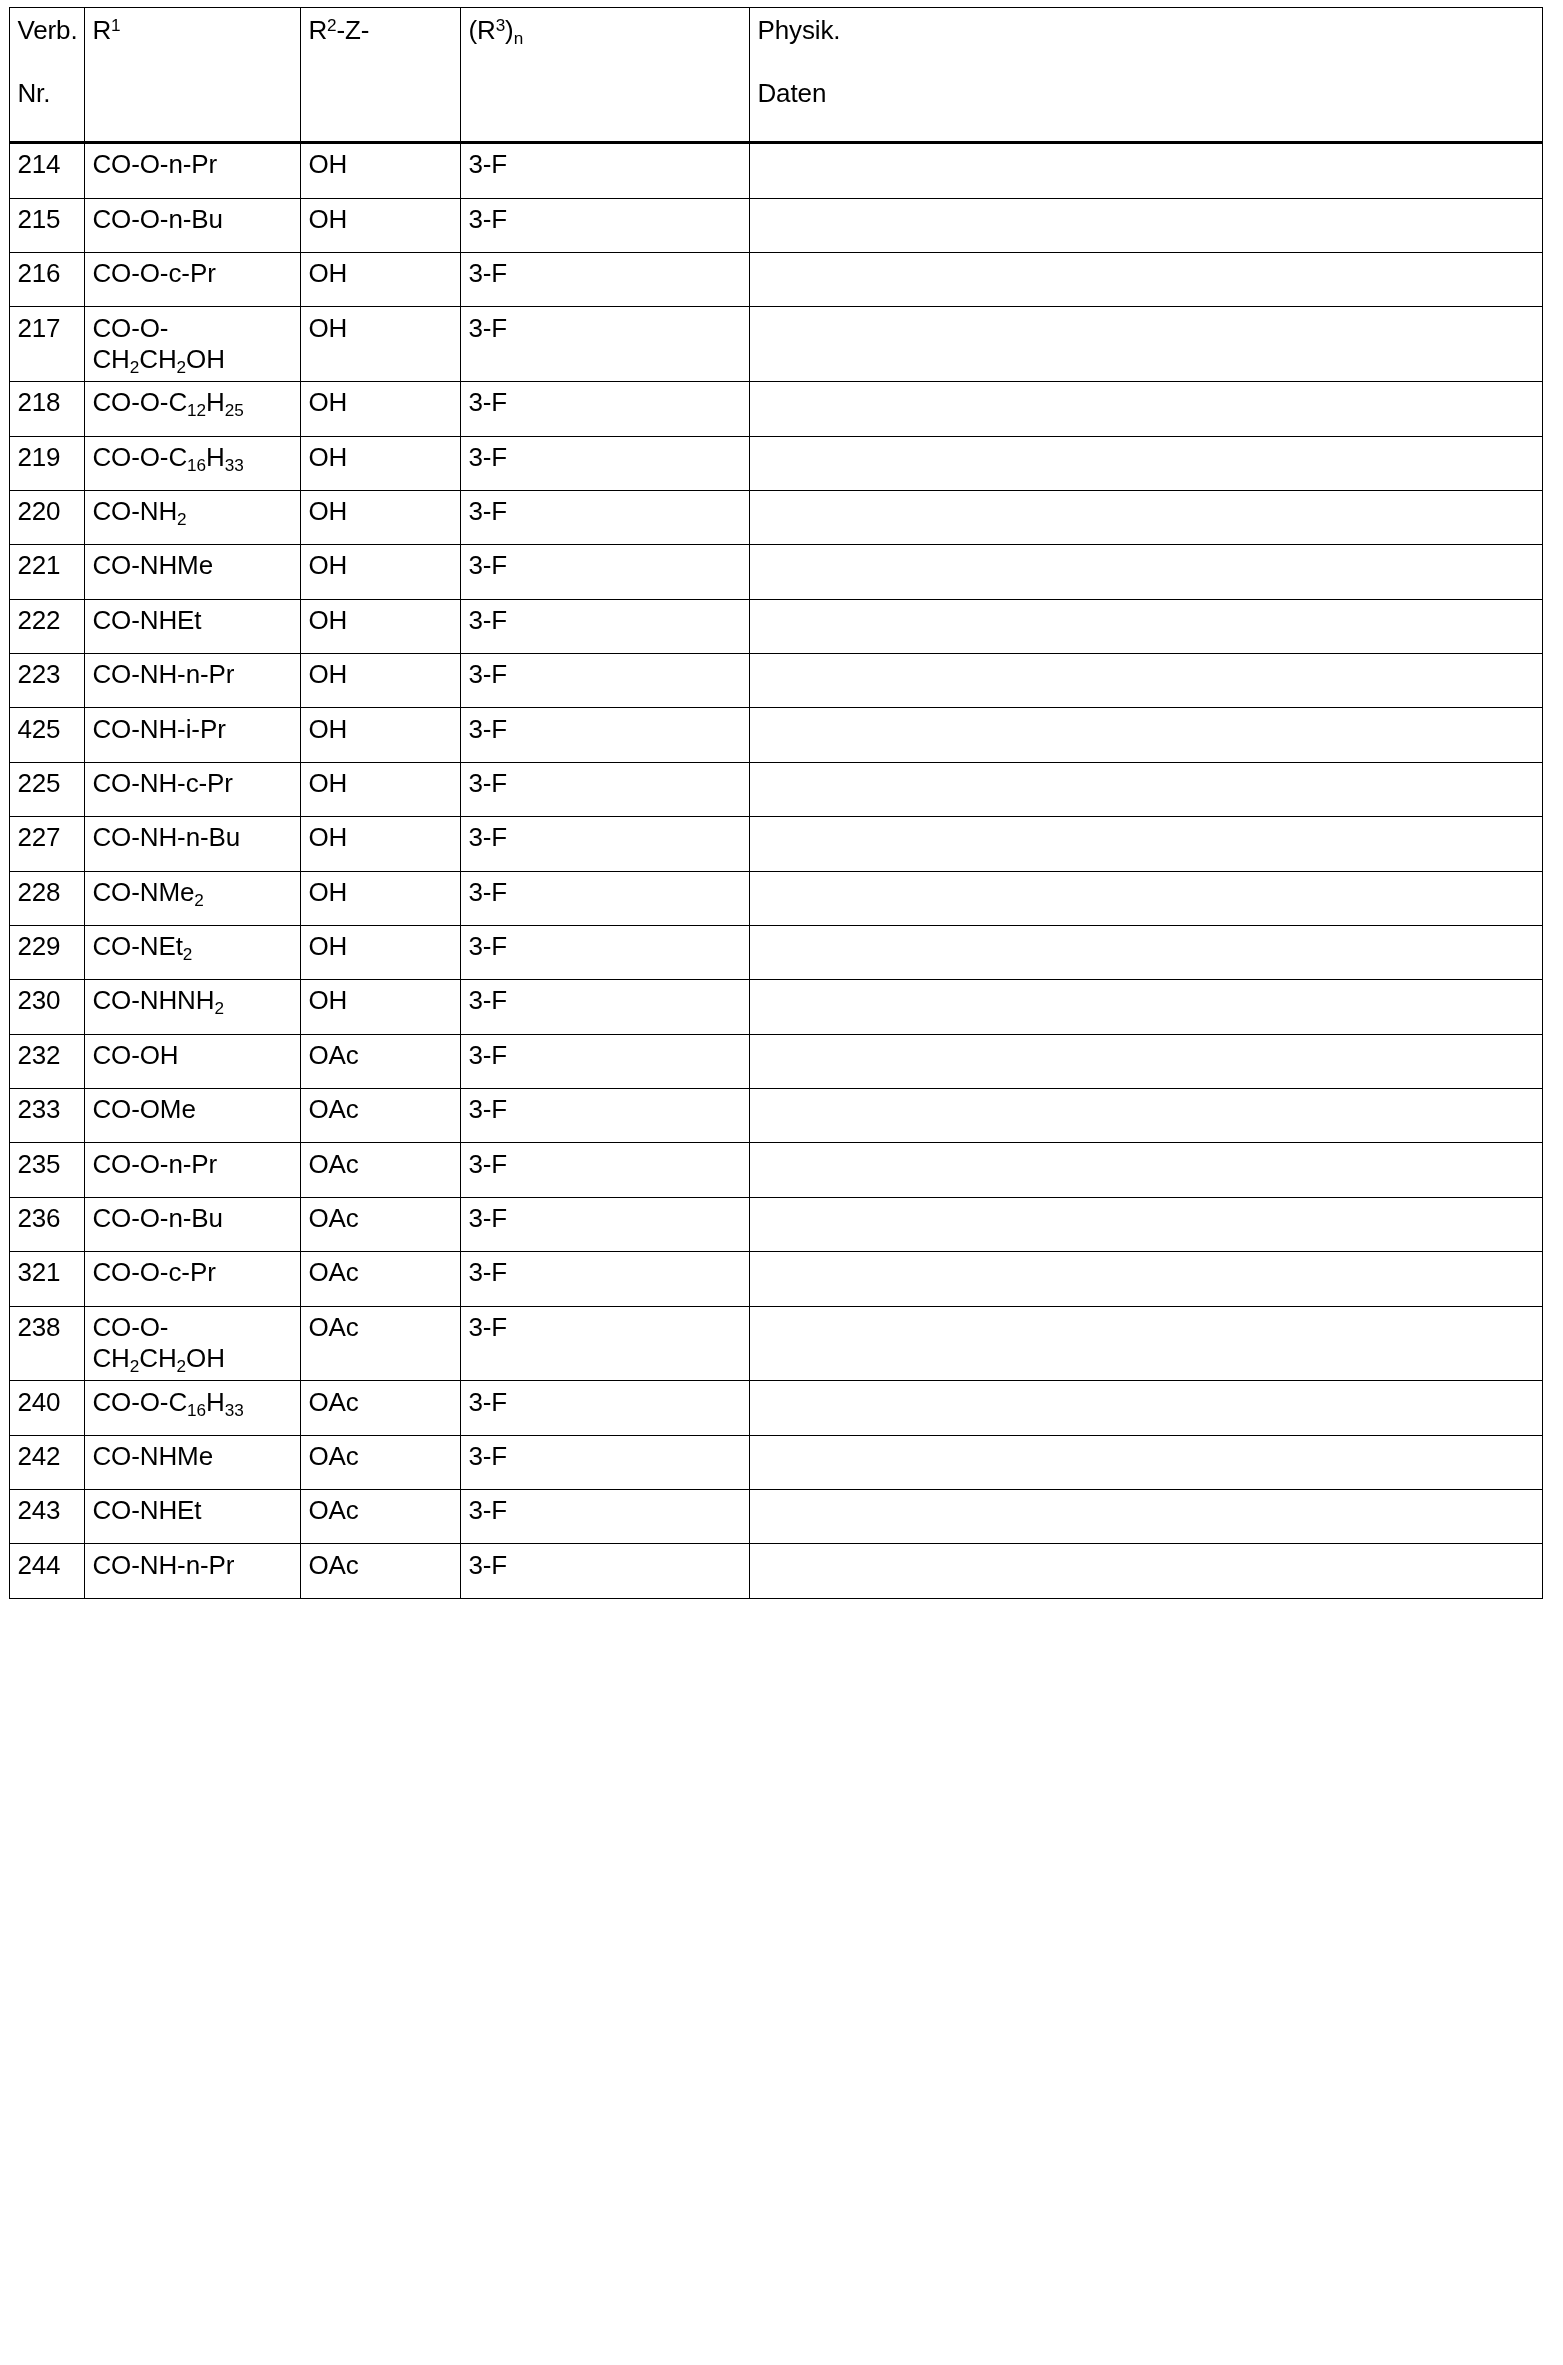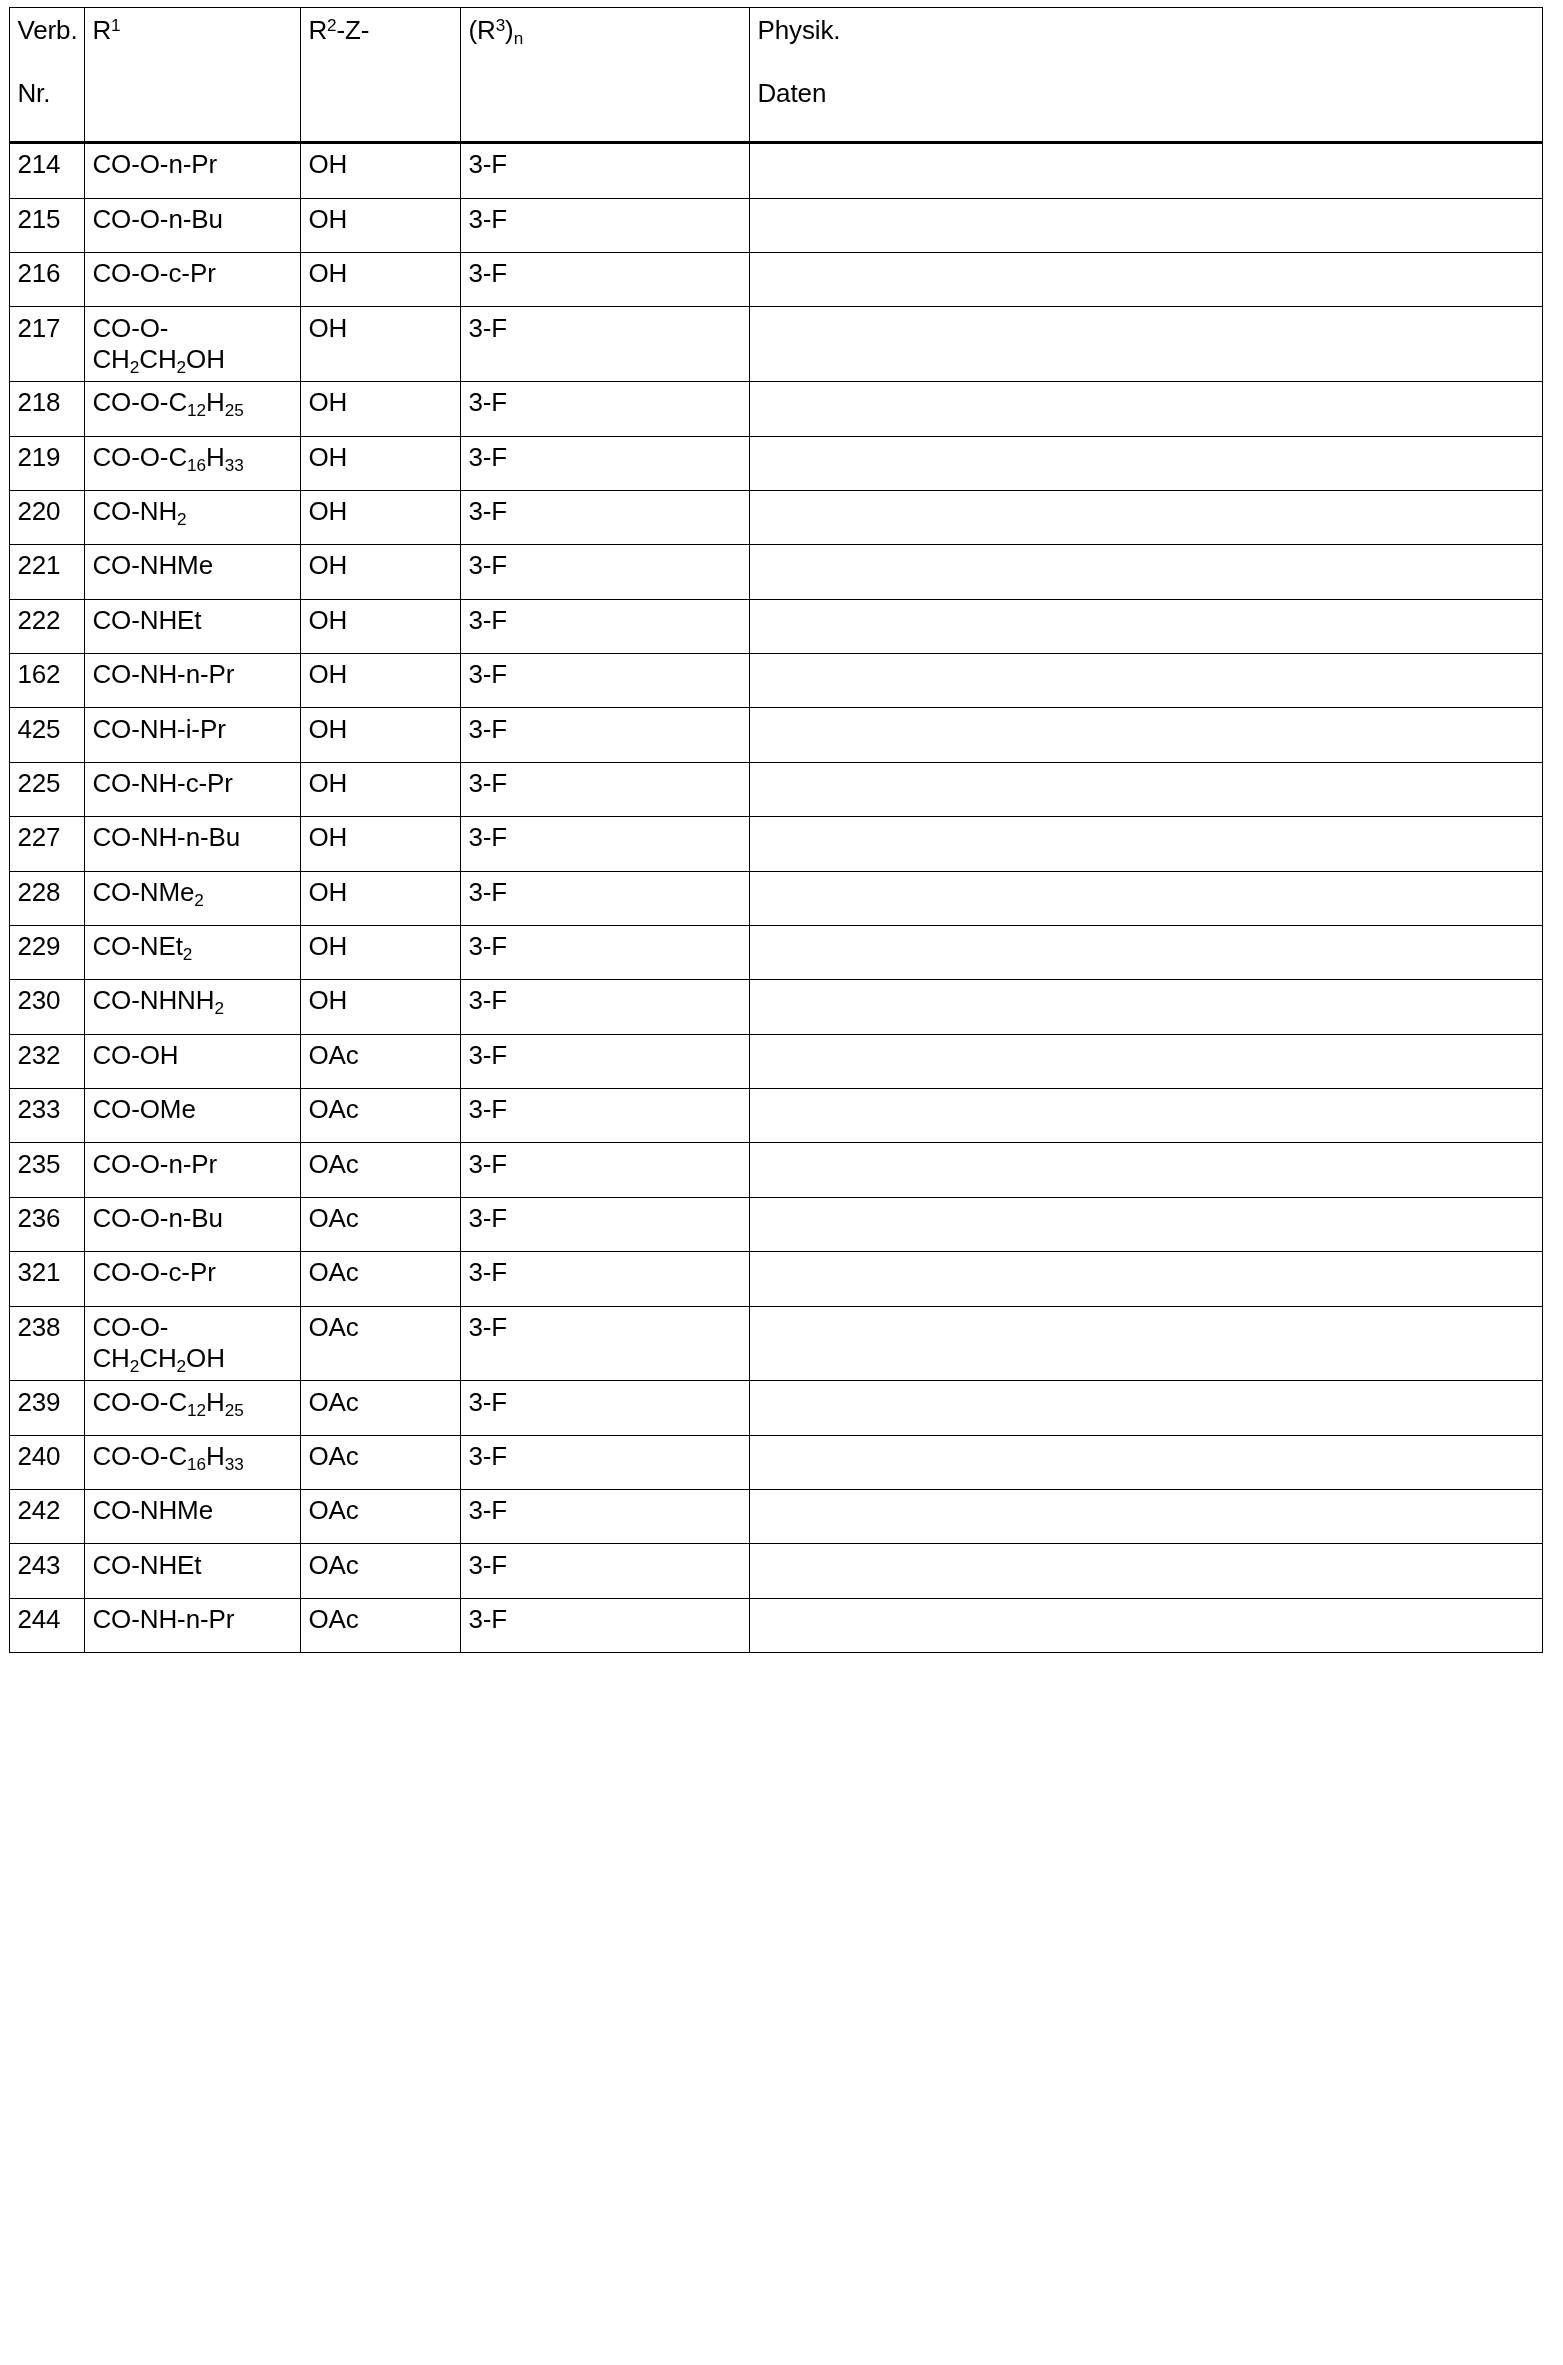--- a/index.html
+++ b/index.html
@@ -176,21 +176,21 @@
           <td></td>
         </tr>
         <tr class="data-row">
           <td>222</td>
           <td>CO-NHEt</td>
           <td>OH</td>
           <td>3-F</td>
           <td></td>
         </tr>
         <tr class="data-row">
-          <td>162</td>
+          <td>223</td>
           <td>CO-NH-n-Pr</td>
           <td>OH</td>
           <td>3-F</td>
           <td></td>
         </tr>
         <tr class="data-row">
           <td>425</td>
           <td>CO-NH-i-Pr</td>
           <td>OH</td>
           <td>3-F</td>
@@ -267,27 +267,20 @@
           <td></td>
         </tr>
         <tr class="data-row">
           <td>238</td>
           <td>CO-O-CH<sub>2</sub>CH<sub>2</sub>OH</td>
           <td>OAc</td>
           <td>3-F</td>
           <td></td>
         </tr>
         <tr class="data-row">
-          <td>239</td>
-          <td>CO-O-C<sub>12</sub>H<sub>25</sub></td>
-          <td>OAc</td>
-          <td>3-F</td>
-          <td></td>
-        </tr>
-        <tr class="data-row">
           <td>240</td>
           <td>CO-O-C<sub>16</sub>H<sub>33</sub></td>
           <td>OAc</td>
           <td>3-F</td>
           <td></td>
         </tr>
         <tr class="data-row">
           <td>242</td>
           <td>CO-NHMe</td>
           <td>OAc</td>

